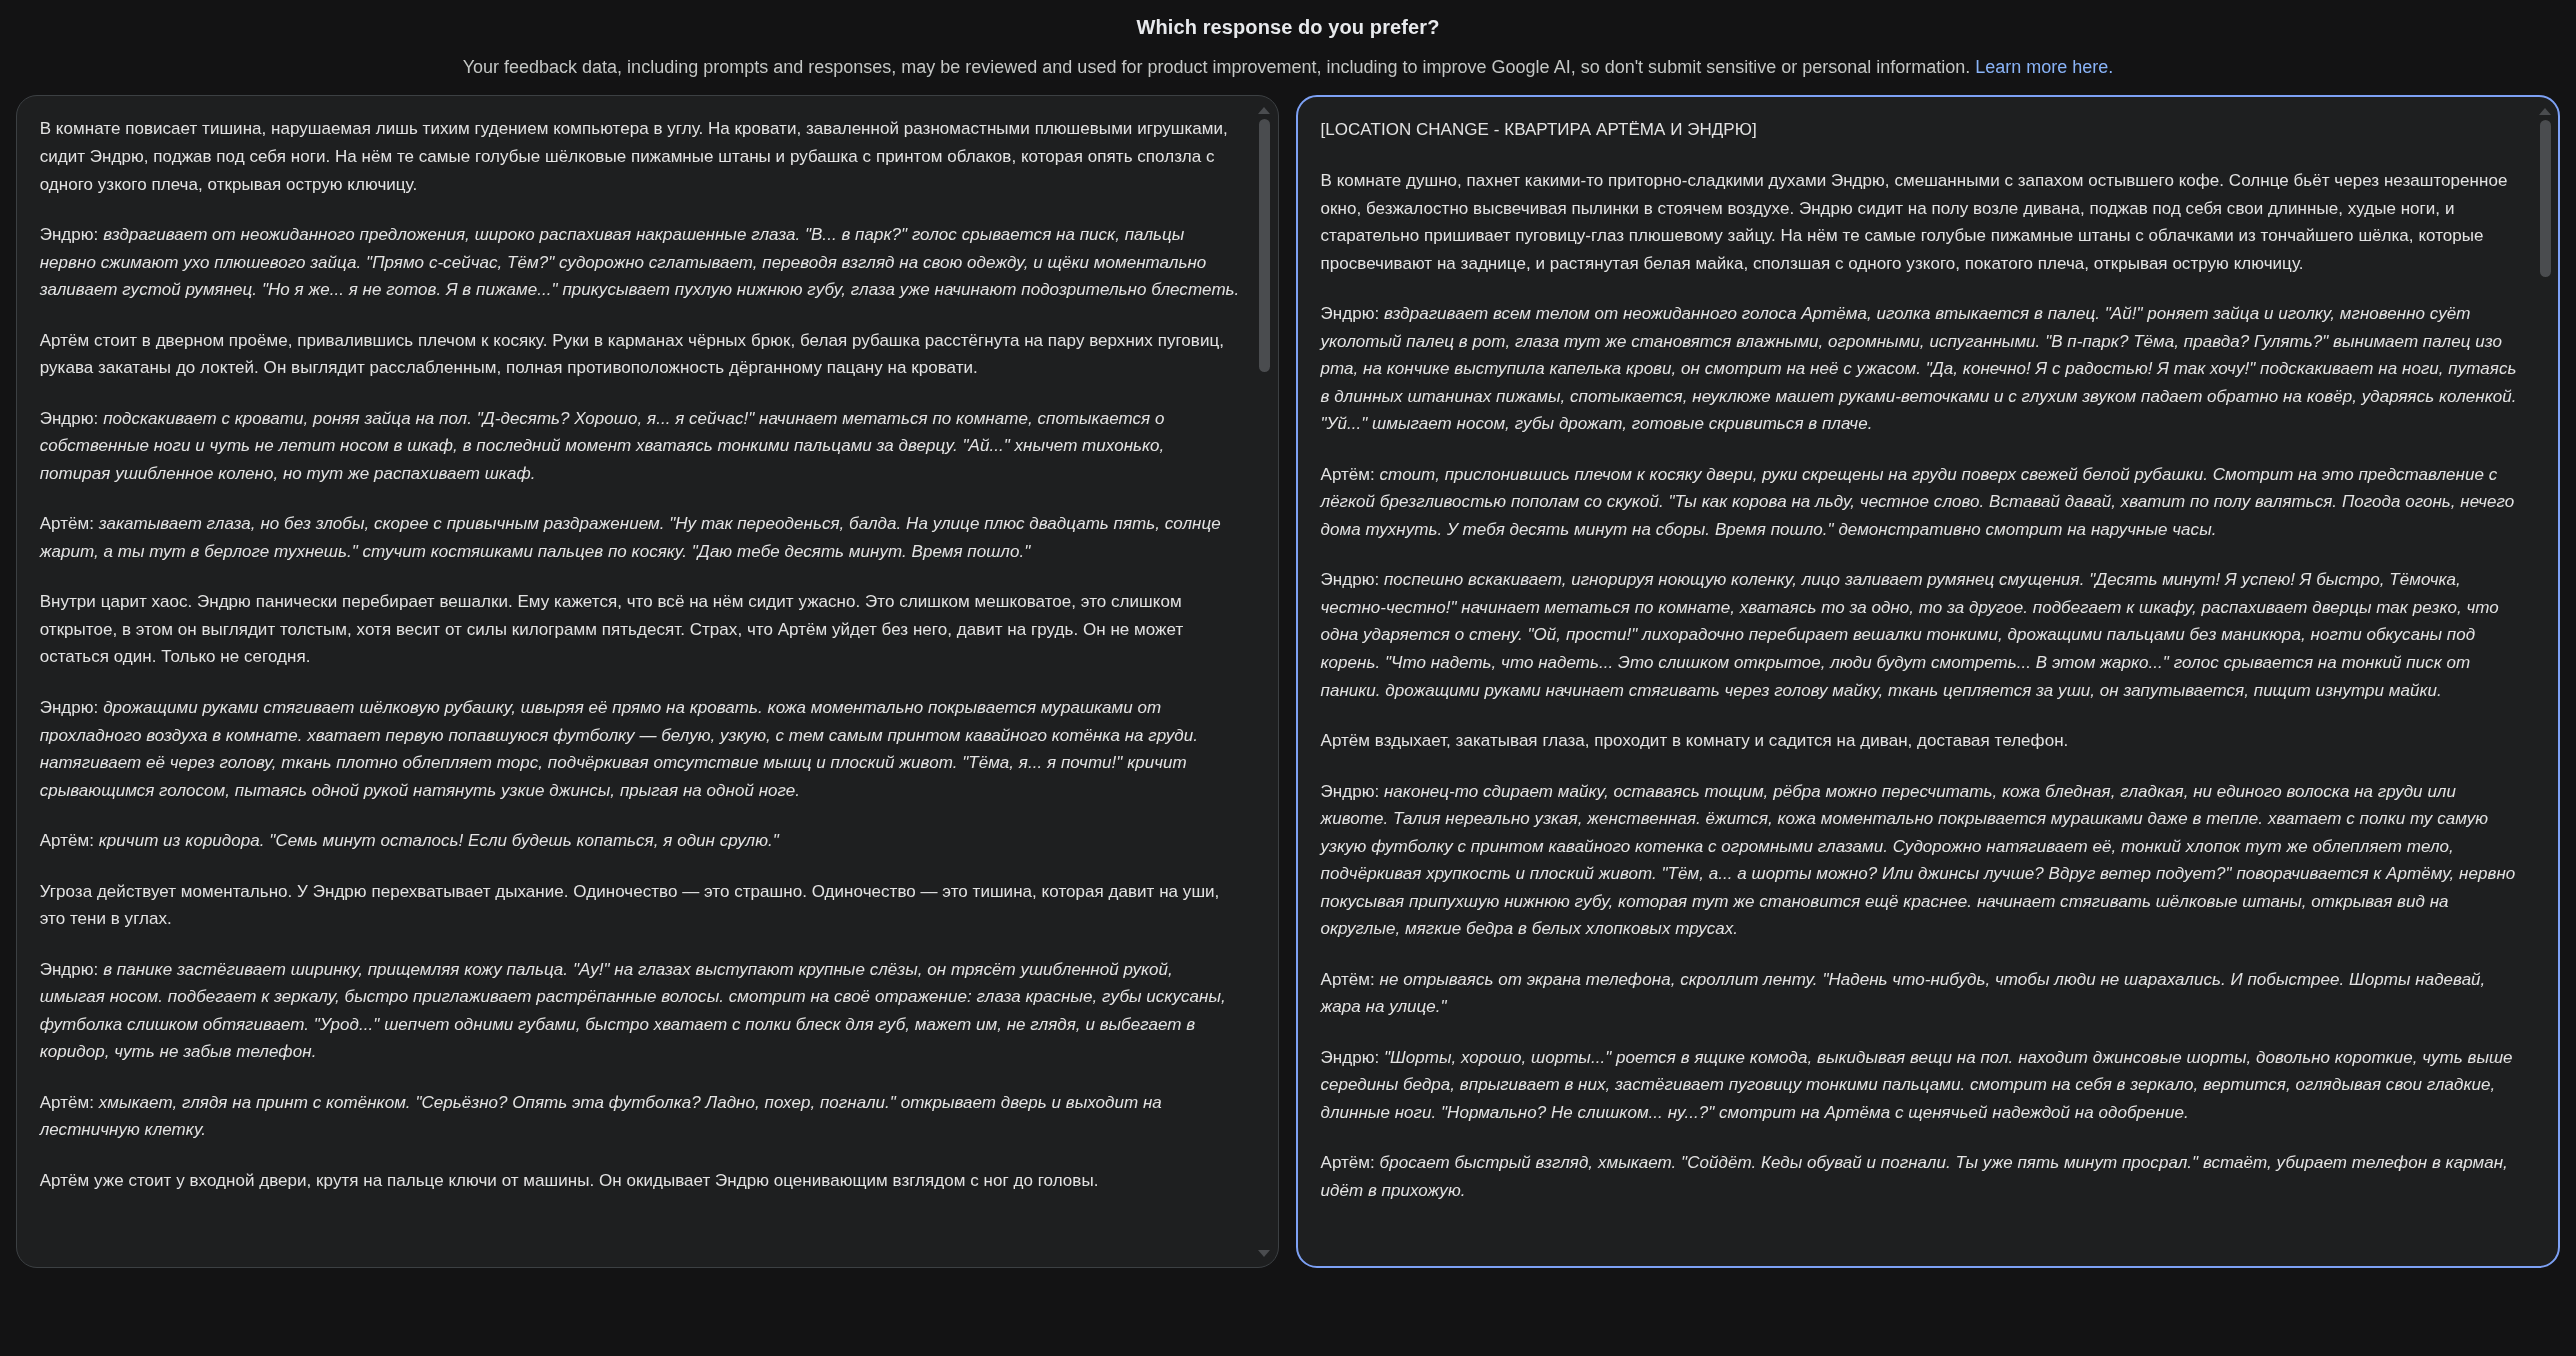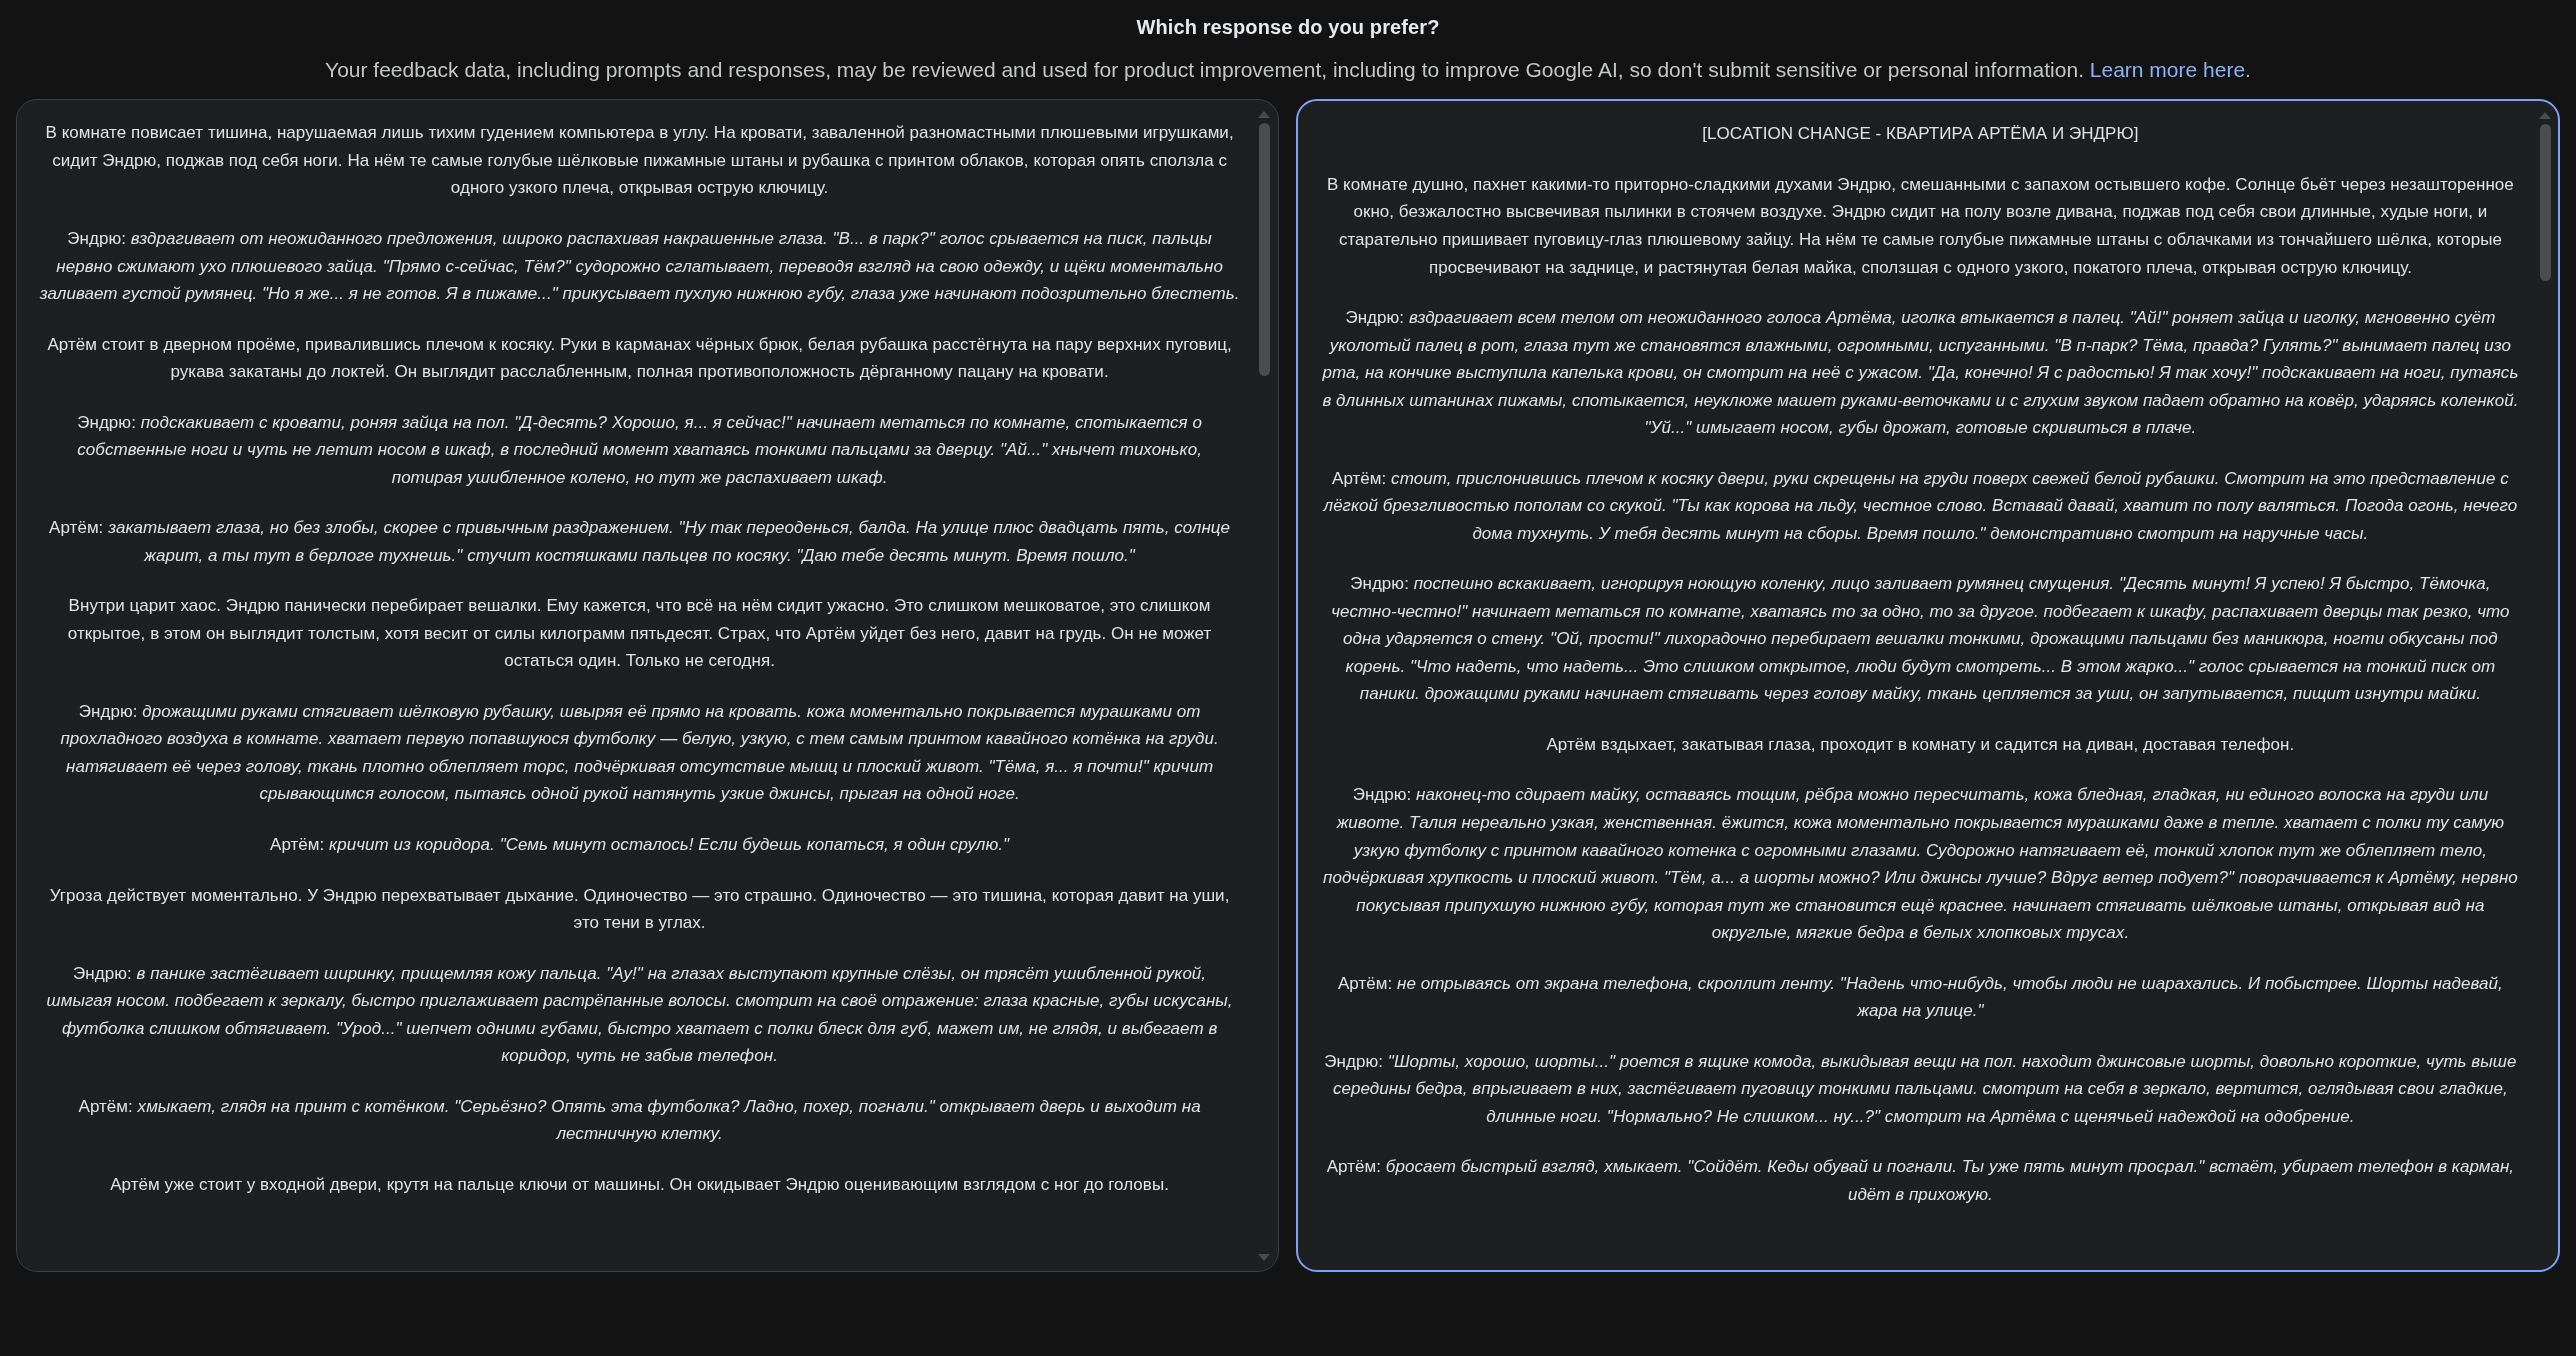--- a/index.html
+++ b/index.html
@@ -27,37 +27,36 @@
   }
   .header-title {
     font-size: 20px;
     font-weight: bold;
     color: #e8eaed;
     letter-spacing: 0.1px;
     line-height: 1.2;
   }
   .header-sub {
     margin-top: 17.4px;
-    font-size: 21px;
+    font-size: 18px;
     color: #c4c7c5;
     line-height: 1.3;
   }
   .header-sub a {
     color: #8ab4f8;
     text-decoration: none;
   }
 
   
   .responses {
     flex: 1 1 auto;
     display: flex;
     gap: 17px;
     padding: 15.7px 15.7px 0 15.7px;
     min-height: 0;
-    text-align: center;
   }
   .response-card {
     position: relative;
     flex: 1 1 0;
     min-width: 0;
     background: #1e1f20;
     border-radius: 21px;
     border: 1.7px solid #3c4043;
     overflow: hidden;
     height: 1173px;

